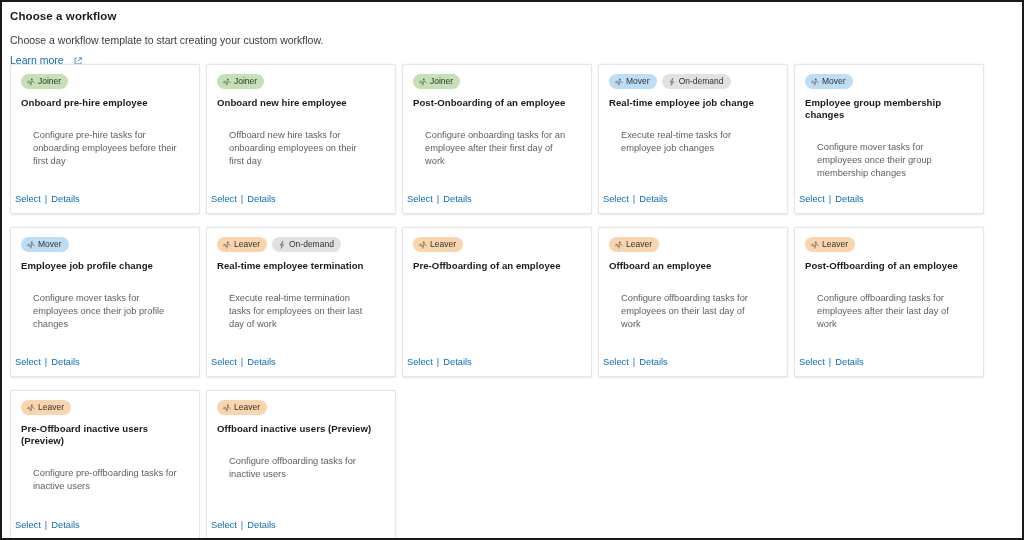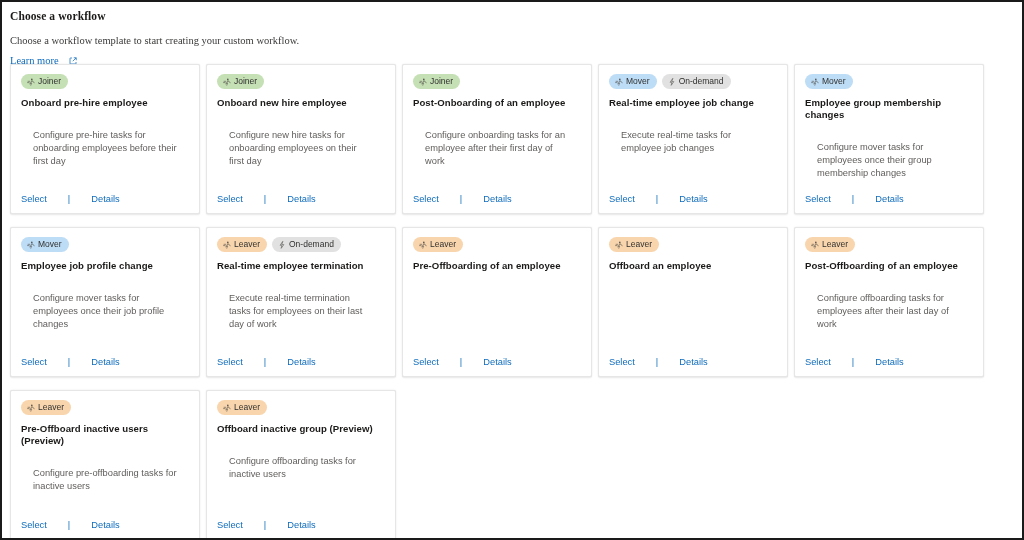--- a/index.html
+++ b/index.html
@@ -31,21 +31,20 @@
     left: 0; top: 0;
     width: 1020px;
     height: 536px;
     overflow: hidden;
     background: #ffffff;
   }
 
   
   .header {
     padding: 7px 0 0 8px;
-    font-family: Liberation Serif, serif;
   }
   .page-title {
     font-size: 11.5px;
     font-weight: bold;
     letter-spacing: .1px;
     color: #1b1a19;
     margin: 0 0 11px 0;
     line-height: 14px;
   }
   .page-subtitle {
@@ -124,28 +123,28 @@
     letter-spacing: .05px;
   }
   .card-desc {
     font-size: 9.3px;
     color: #605e5c;
     line-height: 13px;
     margin: 12px;
   }
   .card-actions {
     position: absolute;
-    left: 10px;
+    left: 4px;
     bottom: 8px;
     font-size: 9.3px;
     line-height: 12px;
     color: #0f6cbd;
     display: flex;
     align-items: center;
-    gap: 21px;
+    gap: 4px;
   }
   .card-actions a {
     color: #0f6cbd;
     text-decoration: none;
     cursor: pointer;
   }
   .act-sep { color: #0f6cbd; }
 </style>
 </head>
 <body>
@@ -199,21 +198,21 @@
                   <path d="M9.9 6.1 7.1 8.2l1.7 2.1-1.1 4.1"></path>
                   <path d="M8.8 10.3 5.4 11.6"></path>
                   <path d="M9.9 6.1l2.9 1.2 1.5 2.4"></path>
                   <path d="M2.1 6.6h3.3"></path>
                   <path d="M1.1 9.2h3.0"></path>
                 </svg></span>
               <span>Joiner</span>
             </span>
           </div>
           <div class="card-title">Onboard new hire employee</div>
-          <div class="card-desc">Configure new hire tasks for onboarding employees on their first day</div>
+          <div class="card-desc">Offboard new hire tasks for onboarding employees on their first day</div>
           <div class="card-actions">
             <a>Select</a>
             <span class="act-sep">|</span>
             <a>Details</a>
           </div>
         </div>
         <div class="wf-card">
           <div class="badge-row">
             <span class="badge badge-joiner" style="background: rgb(197, 224, 180);">
               <span class="bicon"><svg viewBox="0 0 16 16" width="8" height="8" fill="none" stroke="#4a4845" stroke-width="1.35" stroke-linecap="round" stroke-linejoin="round">
@@ -364,20 +363,21 @@
                   <path d="M9.9 6.1 7.1 8.2l1.7 2.1-1.1 4.1"></path>
                   <path d="M8.8 10.3 5.4 11.6"></path>
                   <path d="M9.9 6.1l2.9 1.2 1.5 2.4"></path>
                   <path d="M2.1 6.6h3.3"></path>
                   <path d="M1.1 9.2h3.0"></path>
                 </svg></span>
               <span>Leaver</span>
             </span>
           </div>
           <div class="card-title">Offboard an employee</div>
+          <div class="card-desc">Configure offboarding tasks for employees on their last day of work</div>
           <div class="card-actions">
             <a>Select</a>
             <span class="act-sep">|</span>
             <a>Details</a>
           </div>
         </div>
         <div class="wf-card">
           <div class="badge-row">
             <span class="badge badge-leaver" style="background: rgb(248, 213, 172);">
               <span class="bicon"><svg viewBox="0 0 16 16" width="8" height="8" fill="none" stroke="#4a4845" stroke-width="1.35" stroke-linecap="round" stroke-linejoin="round">
@@ -428,21 +428,21 @@
                   <circle cx="9.6" cy="2.9" r="1.7" fill="#4a4845" stroke="none"></circle>
                   <path d="M9.9 6.1 7.1 8.2l1.7 2.1-1.1 4.1"></path>
                   <path d="M8.8 10.3 5.4 11.6"></path>
                   <path d="M9.9 6.1l2.9 1.2 1.5 2.4"></path>
                   <path d="M2.1 6.6h3.3"></path>
                   <path d="M1.1 9.2h3.0"></path>
                 </svg></span>
               <span>Leaver</span>
             </span>
           </div>
-          <div class="card-title">Offboard inactive group (Preview)</div>
+          <div class="card-title">Offboard inactive users (Preview)</div>
           <div class="card-desc">Configure offboarding tasks for inactive users</div>
           <div class="card-actions">
             <a>Select</a>
             <span class="act-sep">|</span>
             <a>Details</a>
           </div>
         </div>
       </div>
 
   </div>

